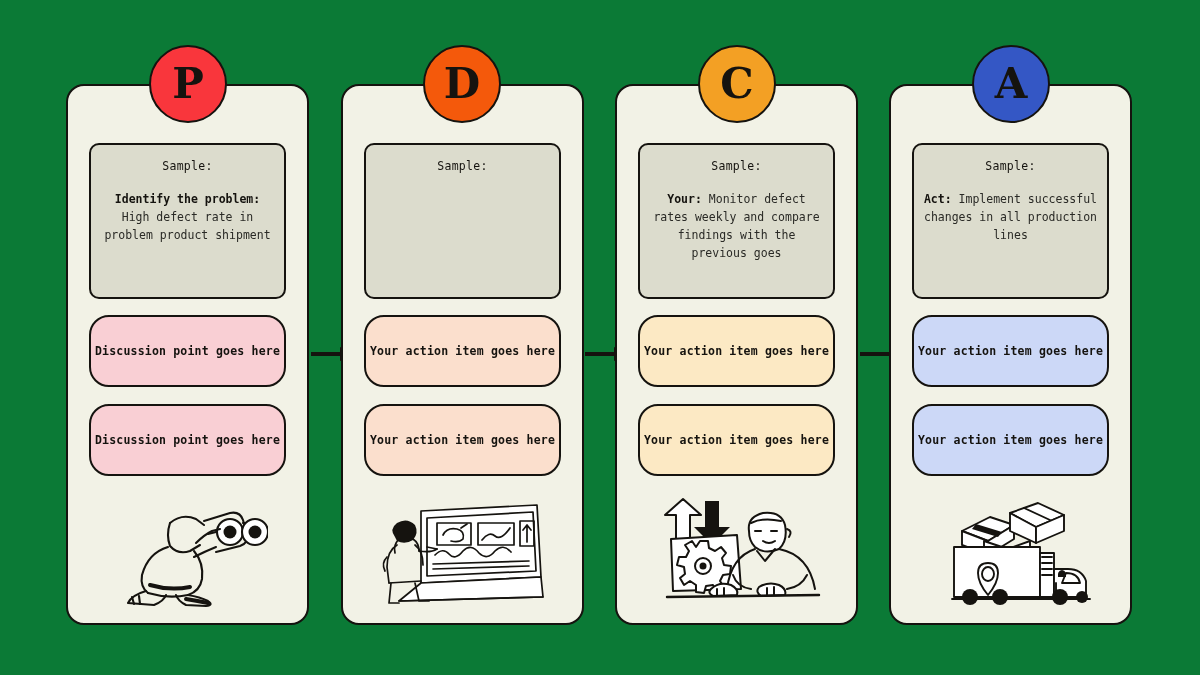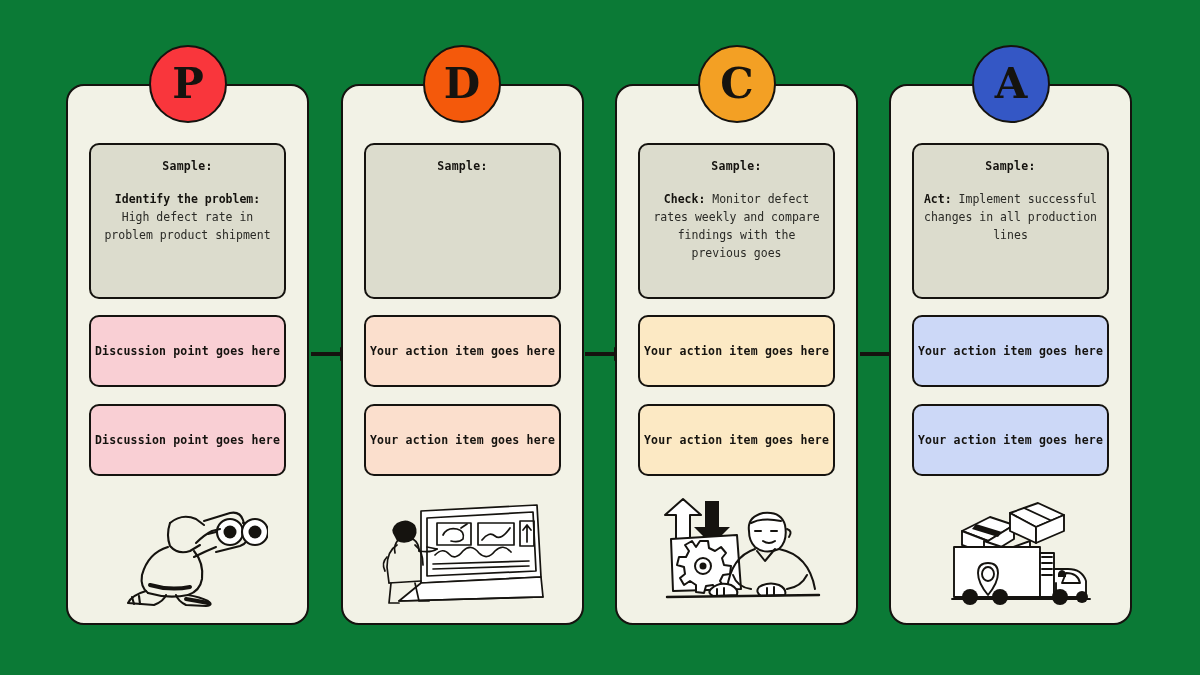--- a/index.html
+++ b/index.html
@@ -87,21 +87,21 @@
     border-radius: 10px;
     background: #dcdccd;
     display: flex;
     flex-direction: column;
     align-items: center;
     justify-content: flex-start;
     padding: 14px 8px 10px 8px;
   }
   .sample-title {
     font-size: 11.5px;
-    font-weight: bold;
+    font-weight: normal;
     color: #15130f;
     letter-spacing: 0.3px;
     margin-bottom: 17px;
   }
   .sample-body {
     font-size: 11.5px;
     color: #2a2a26;
     line-height: 18px;
     text-align: center;
     letter-spacing: 0px;
@@ -111,21 +111,21 @@
     font-weight: bold;
     margin-top: 8px;
   }
 
   
   .item {
     width: 197px;
     height: 72px;
     box-sizing: border-box;
     border: 2.2px solid #15130f;
-    border-radius: 10px;
+    border-radius: 20px;
     display: flex;
     align-items: center;
     justify-content: center;
     text-align: center;
     font-size: 11.5px;
     font-weight: bold;
     line-height: 17px;
     color: #15130f;
     letter-spacing: 0.2px;
   }
@@ -267,21 +267,21 @@
         <polygon points="30,2 44,9 30,16" fill="#15130f"></polygon>
       </svg>
     </div>
 
     <div class="badge badge-2" style="background: rgb(243, 160, 36);">
       <span class="badge-letter">C</span>
     </div>
     <div class="column col-2" style="background: rgb(242, 242, 230);">
       <div class="sample" style="background: rgb(220, 220, 205);">
         <div class="sample-title">Sample:</div>
-        <div class="sample-body"><b>Check:</b><span> Monitor defect rates weekly and compare findings with the previous goes</span></div>
+        <div class="sample-body"><b>Your:</b><span> Monitor defect rates weekly and compare findings with the previous goes</span></div>
       </div>
       <div class="item item-1" style="background: rgb(252, 233, 196);">Your action item goes here</div>
       <div class="item item-2" style="background: rgb(252, 233, 196);">Your action item goes here</div>
       <div class="illus">
         <svg width="172" height="116" viewBox="0 0 172 116" fill="none" stroke="#15130f" stroke-width="2" stroke-linecap="round" stroke-linejoin="round">
 
           <path d="M25 38 L25 14 L14 14 L32 -2 L50 14 L39 14 L39 38 Z" transform="translate(0,8)" fill="#ffffff"></path>
 
           <path d="M54 8 L54 34 L43 34 L61 52 L79 34 L68 34 L68 8 Z" fill="#15130f" stroke="none"></path>
 

